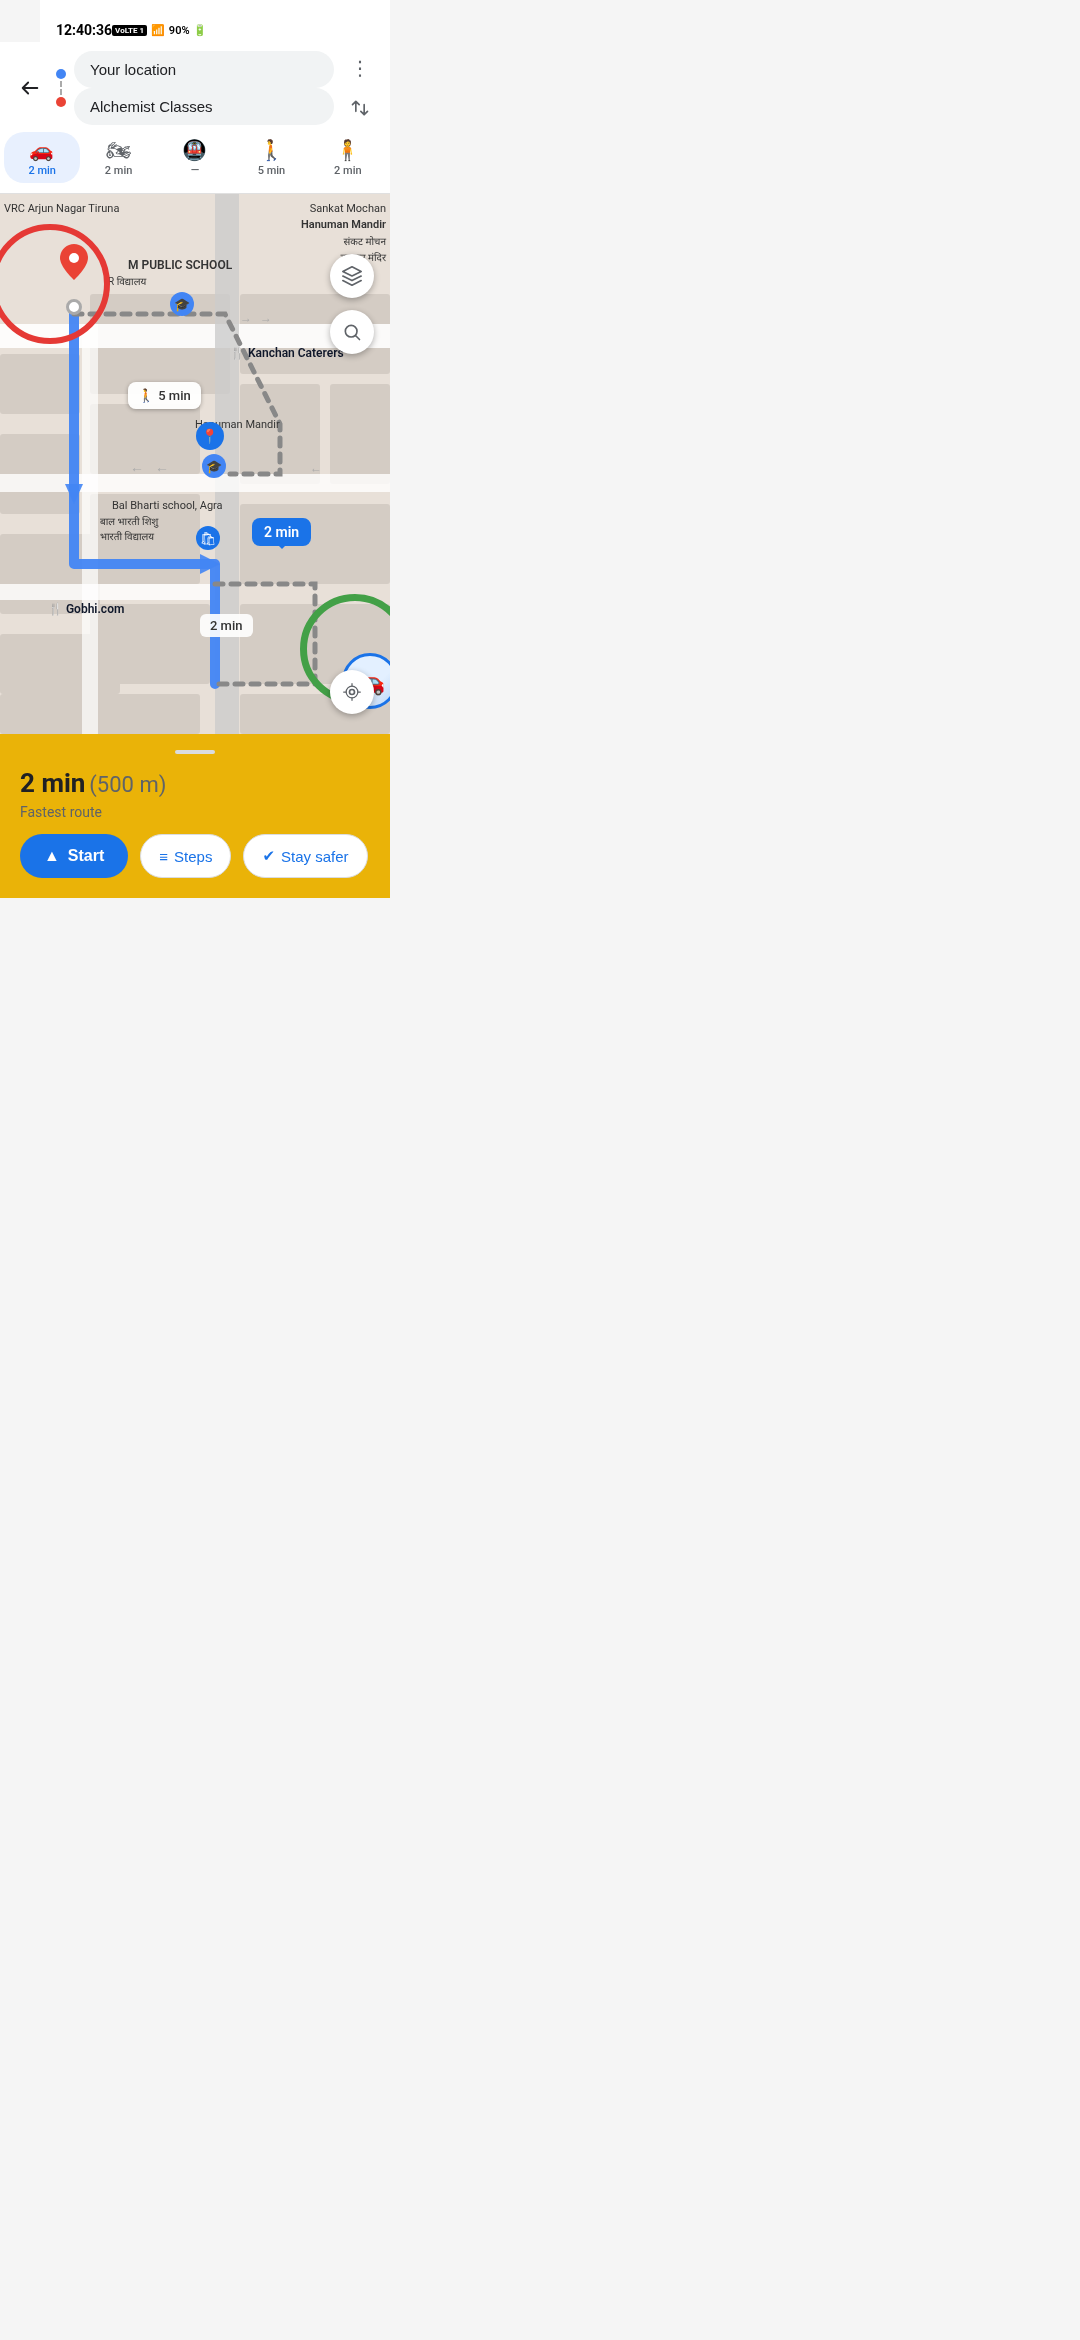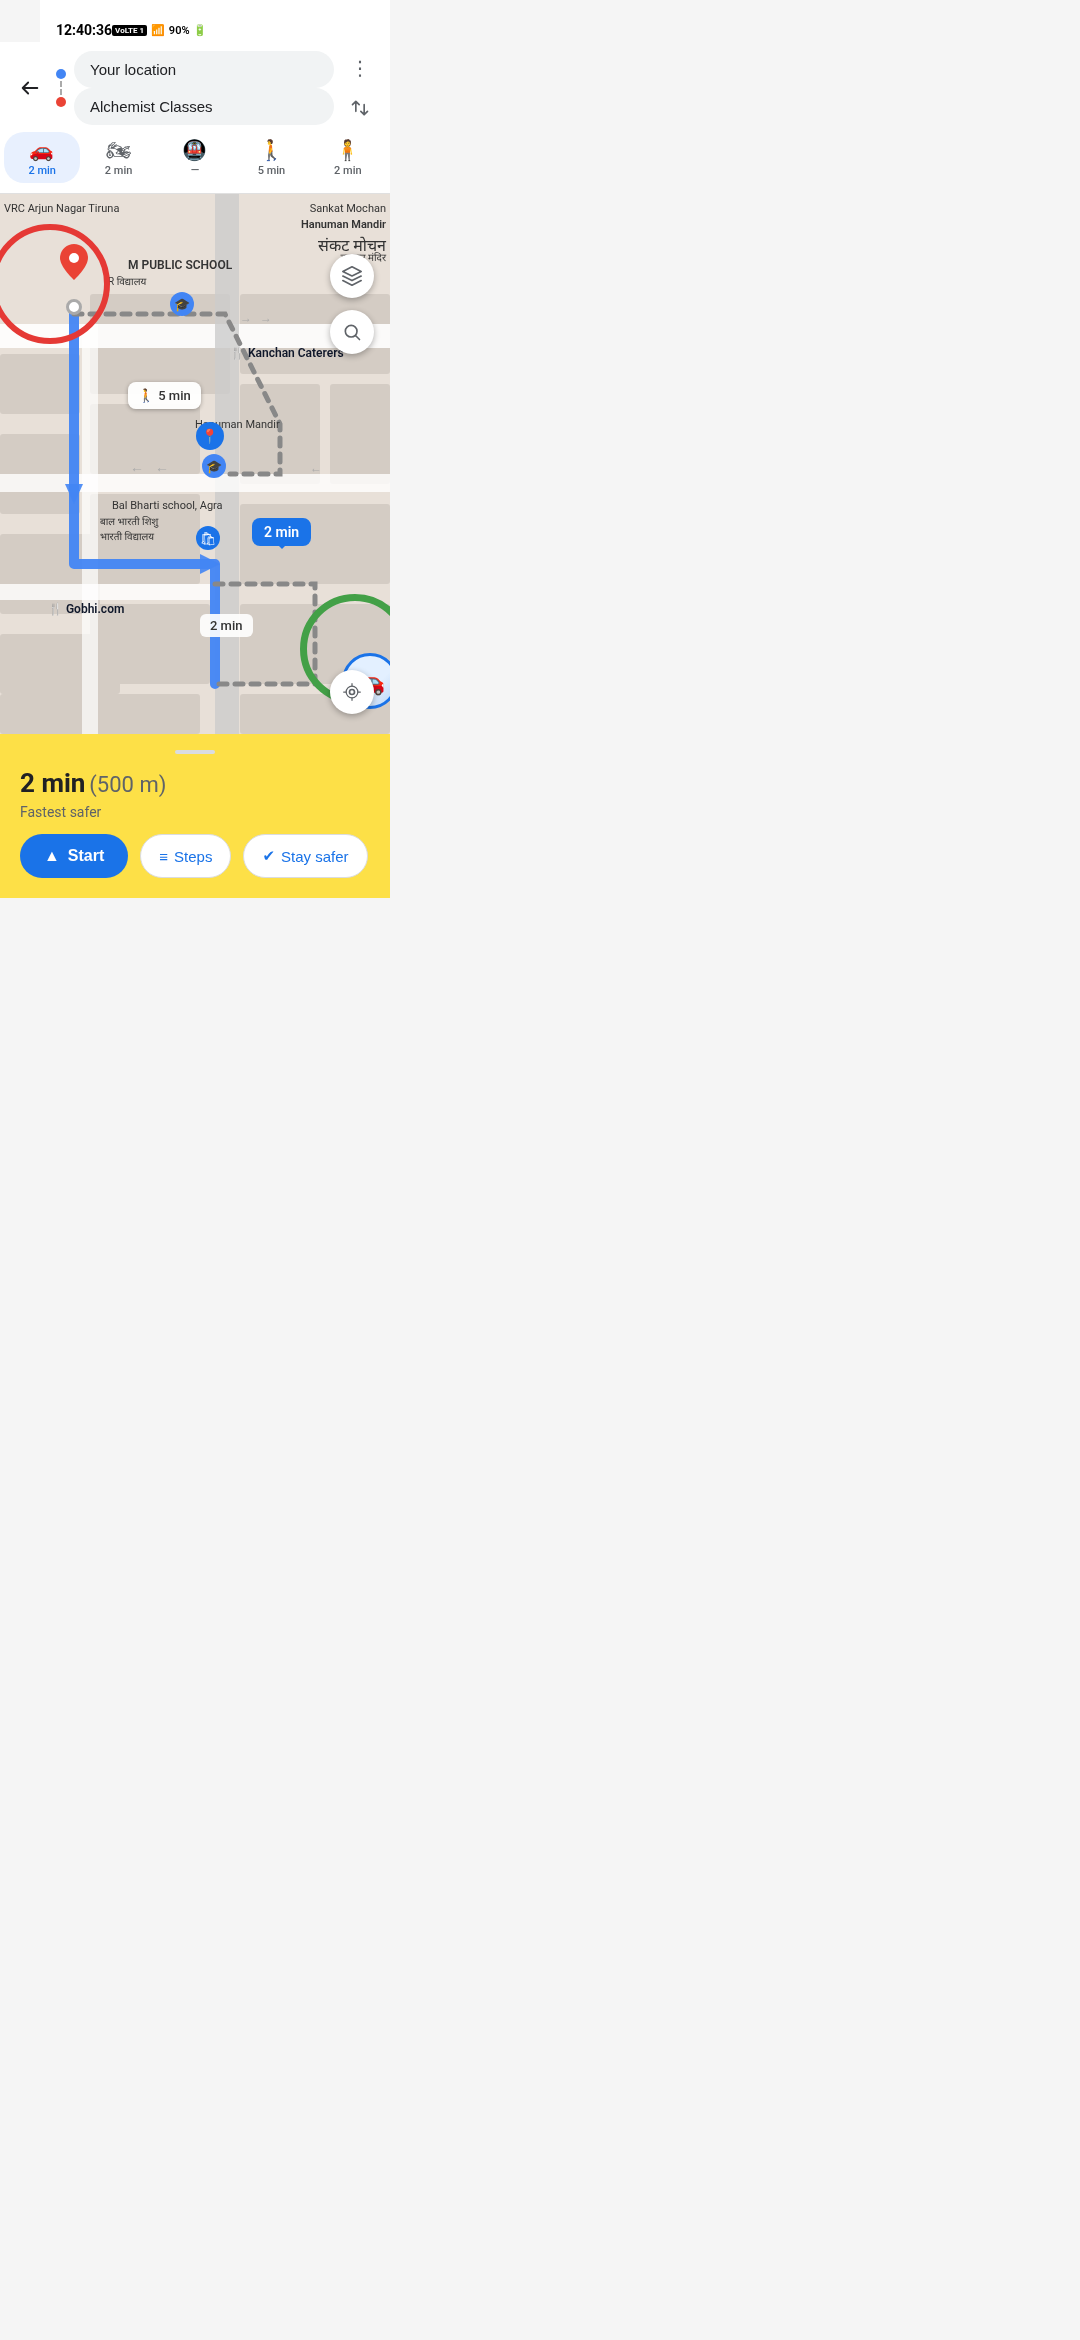--- a/index.html
+++ b/index.html
@@ -281,21 +281,21 @@
       height: 110px;
       border: 7px solid #43a047;
       border-radius: 50%;
       bottom: 30px;
       right: -20px;
       pointer-events: none;
     }
 
     
     .bottom-sheet {
-      background: #fde047;
+      background: #eab308;
       padding: 16px 20px 20px;
       box-shadow: 0 -2px 8px rgba(0,0,0,0.12);
     }
     .bottom-handle {
       width: 40px;
       height: 4px;
       background: #dadce0;
       border-radius: 2px;
       margin: 0 auto 14px;
     }
@@ -513,21 +513,21 @@
     <text x="130" y="278" fill="#aaa" font-size="14" font-family="Arial">←</text>
     <text x="155" y="278" fill="#aaa" font-size="14" font-family="Arial">←</text>
     <text x="240" y="128" fill="#aaa" font-size="12" font-family="Arial">→</text>
     <text x="260" y="128" fill="#aaa" font-size="12" font-family="Arial">→</text>
     <text x="310" y="278" fill="#aaa" font-size="12" font-family="Arial">←</text>
   </svg>
 
   <div class="map-label" style="top:8px;left:4px;">VRC Arjun Nagar Tiruna</div>
   <div class="map-label" style="top:8px;right:4px;text-align:right;">Sankat Mochan</div>
   <div class="map-label" style="top:24px;right:4px;text-align:right;font-weight:600;">Hanuman Mandir</div>
-  <div class="map-label" style="top:40px;right:4px;text-align:right;font-size:16px;">संकट मोचन</div>
+  <div class="map-label" style="top:40px;right:4px;text-align:right;font-size:10px;">संकट मोचन</div>
   <div class="map-label" style="top:56px;right:4px;text-align:right;font-size:10px;">हनुमान मंदिर</div>
 
   <div class="map-label" style="top:64px;left:108px;font-weight:600;font-size:12px;padding-left:20px;">M PUBLIC SCHOOL</div>
   <div class="map-label" style="top:80px;left:108px;font-size:10px;">R विद्यालय</div>
 
   <div class="map-label orange" style="top:152px;left:230px;font-size:12px;">🍴 Kanchan Caterers</div>
   <div class="map-label" style="top:224px;left:195px;">Hanuman Mandir</div>
 
   <div class="map-label" style="top:305px;left:100px;font-size:11px;margin-left:12px;">Bal Bharti school, Agra</div>
   <div class="map-label" style="top:320px;left:100px;font-size:10px;">बाल भारती शिशु</div>
@@ -589,21 +589,21 @@
     </svg>
   </div>
 </div>
 
 <div class="bottom-sheet">
   <div class="bottom-handle"></div>
   <div class="route-info">
     <span class="route-time">2 min</span>
     <span class="route-distance">(500 m)</span>
   </div>
-  <div class="route-subtitle">Fastest safer</div>
+  <div class="route-subtitle">Fastest route</div>
   <div class="action-buttons">
     <button class="btn-start">
       <span>▲</span>
       <span>Start</span>
     </button>
     <button class="btn-secondary">
       <span>≡</span>
       <span>Steps</span>
     </button>
     <button class="btn-secondary">

